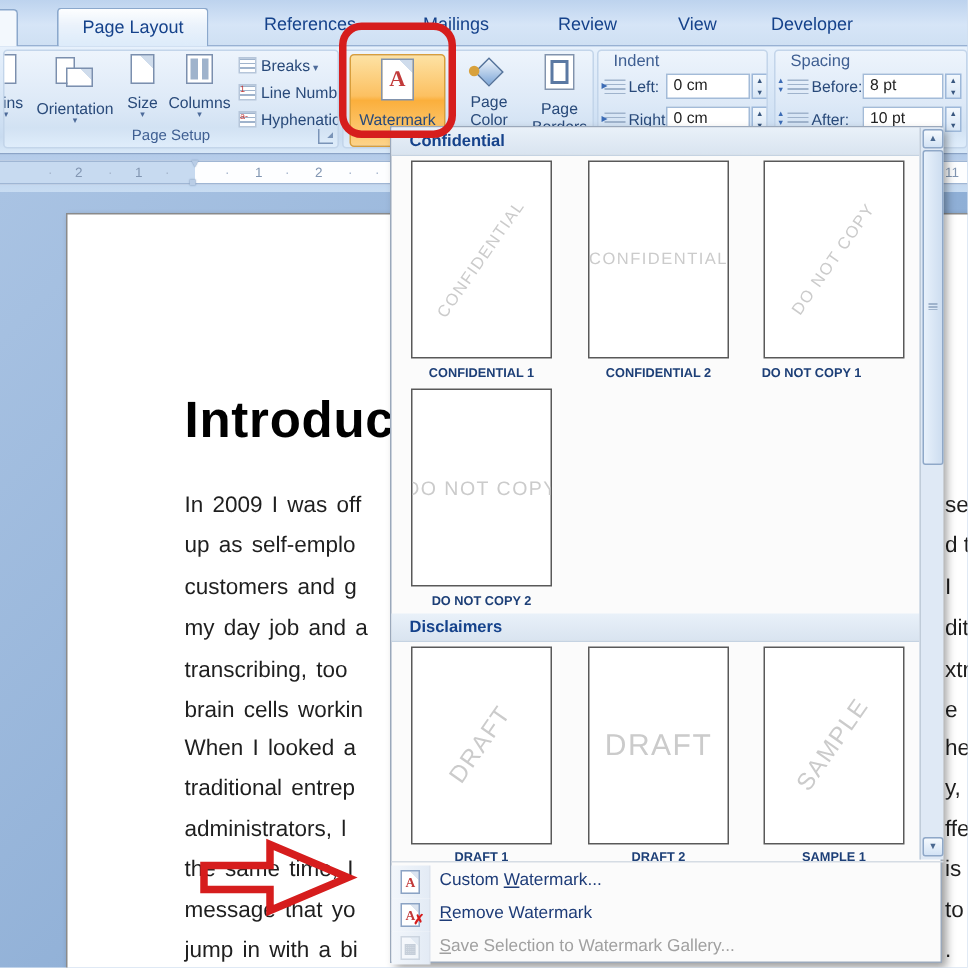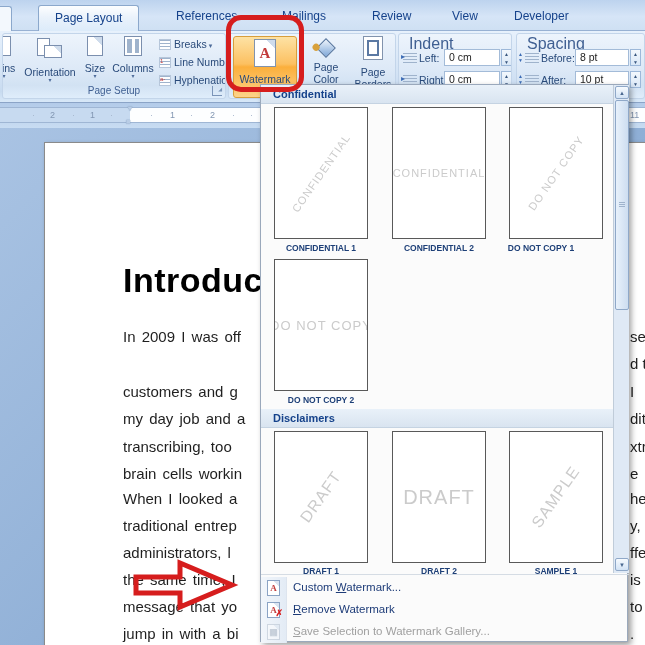--- a/index.html
+++ b/index.html
@@ -56,21 +56,21 @@
     font-style:normal; font-weight:bold; font-size:15px; color:#c23b3b; }
   .bucket { width:14px; height:14px; margin-top:5px; background:linear-gradient(135deg,#eef4fb,#7ea7d8);
     border:1px solid #56749c; transform:rotate(45deg); position:relative; }
   .bucket::after { content:""; position:absolute; left:-5px; bottom:-4px; width:7px; height:7px;
     background:#d8a13c; border-radius:50%; }
   .borderspage { width:20px; height:24px; background:#fff; border:1px solid #8193ad; position:relative; }
   .borderspage::before { content:""; position:absolute; left:3px; top:3px; right:3px; bottom:3px;
     border:2px solid #5b79a3; }
 
   
-  .hdr { position:absolute; left:10px; top:1px; font-size:16px; color:#3f5f92; }
+  .hdr { position:absolute; left:10px; top:1px; font-size:11px; color:#3f5f92; }
   .prow { position:absolute; height:18px; font-size:10.5px; color:#294a7a; }
   .prow .plabel { position:absolute; top:3px; white-space:nowrap; }
   .pinput { position:absolute; top:0; height:17px; background:#fff; border:1px solid #a3bbd8;
     font-size:10.5px; color:#222; line-height:15px; padding-left:4px; }
   .spin { position:absolute; top:0; width:11px; height:17px; border:1px solid #9db8d9;
     background:linear-gradient(#f3f8fd,#d9e7f6); font-size:5px; color:#39577f; text-align:center; line-height:8px; }
   .barsic { display:inline-block; width:14px; height:10px;
     background:repeating-linear-gradient(#9fb3cc 0 1px,transparent 1px 3px); position:relative; }
   .barsic.arrow::before { content:"▸"; position:absolute; left:-2px; top:-1px; font-size:8px; color:#3b6bb5; }
   .barsic.updown::before { content:"▲\A▼"; white-space:pre; position:absolute; left:-7px; top:-2px;
@@ -246,20 +246,21 @@
     <span class="rdot" style="left:250px"></span>
     <span class="rnum" style="left:630px">11</span>
   </div>
 </div>
 
 <div class="docarea">
   <div class="pagewhite">
     <div class="dochead">Introduc</div>
 
     <div class="dline" style="top:185px">In 2009 I was off</div>
+    <div class="dline" style="top:212px">up as self-emplo</div>
     <div class="dline" style="top:240px">customers and g</div>
     <div class="dline" style="top:267px">my day job and a</div>
     <div class="dline" style="top:295px">transcribing, too</div>
     <div class="dline" style="top:322px">brain cells workin</div>
 
     <div class="dfrag" style="top:185px">se</div>
     <div class="dfrag" style="top:212px">d t</div>
     <div class="dfrag" style="top:240px">I</div>
     <div class="dfrag" style="top:267px">dit</div>
     <div class="dfrag" style="top:295px">xtr</div>

